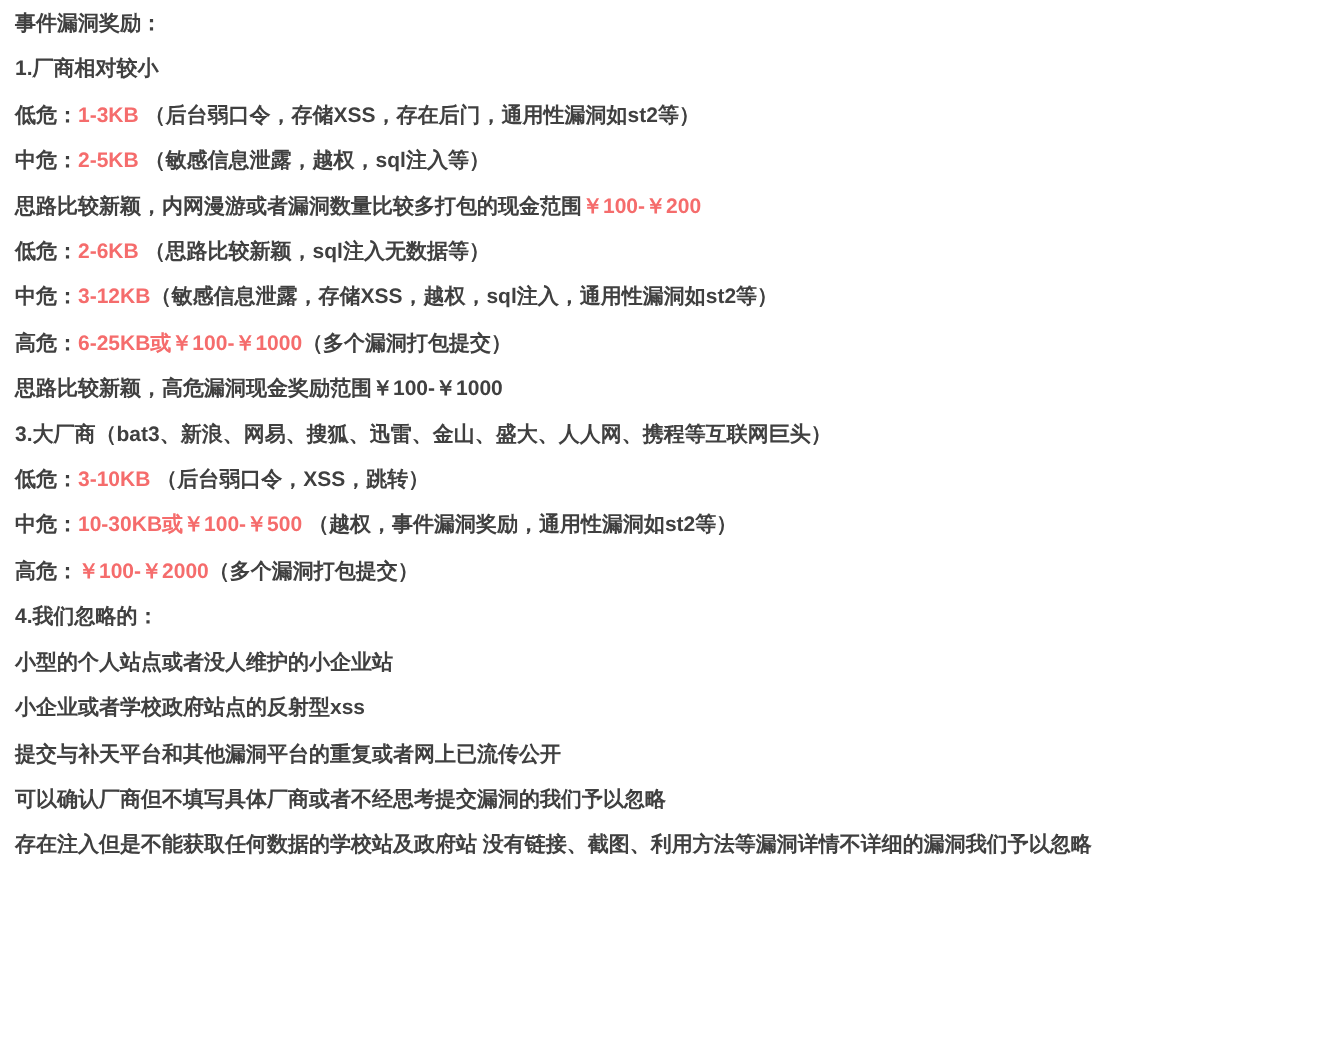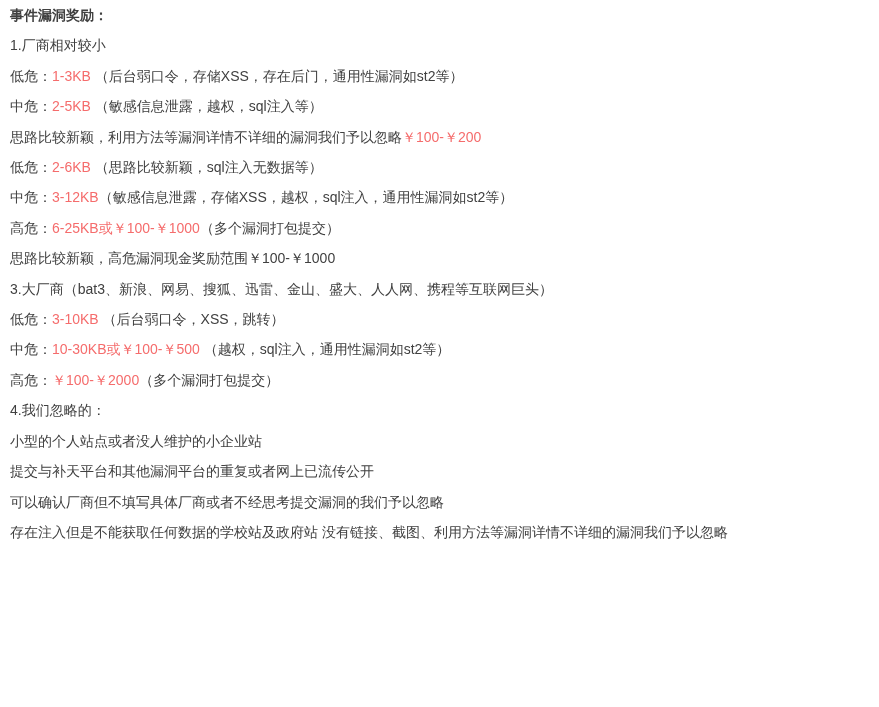--- a/index.html
+++ b/index.html
@@ -17,50 +17,52 @@
     width: 879px;
     padding: 0 24px 4px 10px;
     font-family: "Liberation Sans", sans-serif;
     font-size: 14px;
     color: var(--text-color, #404040);
   }
   .doc p {
     margin: 0;
     line-height: 30.4px;
     word-break: break-all;
+    font-weight: bold;
   }
   .doc p.title {
     font-weight: bold;
   }
   .hl {
     color: var(--accent-color, #f56c6c);
   }
 </style>
 </head>
 <body style="background: rgb(255, 255, 255);">
 
 <div class="doc">
 
   <p class="title">事件漏洞奖励：</p>
 
   <p>1.厂商相对较小</p>
   <p><span>低危：</span><span class="hl">1-3KB</span><span> （后台弱口令，存储XSS，存在后门，通用性漏洞如st2等）</span></p>
   <p><span>中危：</span><span class="hl">2-5KB</span><span> （敏感信息泄露，越权，sql注入等）</span></p>
-  <p><span>思路比较新颖，利用方法等漏洞详情不详细的漏洞我们予以忽略</span><span class="hl">￥100-￥200</span><span></span></p>
+  <p><span>思路比较新颖，内网漫游或者漏洞数量比较多打包的现金范围</span><span class="hl">￥100-￥200</span><span></span></p>
 
   <p><span>低危：</span><span class="hl">2-6KB</span><span> （思路比较新颖，sql注入无数据等）</span></p>
   <p><span>中危：</span><span class="hl">3-12KB</span><span>（敏感信息泄露，存储XSS，越权，sql注入，通用性漏洞如st2等）</span></p>
   <p><span>高危：</span><span class="hl">6-25KB或￥100-￥1000</span><span>（多个漏洞打包提交）</span></p>
   <p><span>思路比较新颖，高危漏洞现金奖励范围￥100-￥1000</span><span class="hl"></span><span></span></p>
 
   <p>3.大厂商（bat3、新浪、网易、搜狐、迅雷、金山、盛大、人人网、携程等互联网巨头）</p>
   <p><span>低危：</span><span class="hl">3-10KB</span><span> （后台弱口令，XSS，跳转）</span></p>
-  <p><span>中危：</span><span class="hl">10-30KB或￥100-￥500</span><span> （越权，sql注入，通用性漏洞如st2等）</span></p>
+  <p><span>中危：</span><span class="hl">10-30KB或￥100-￥500</span><span> （越权，事件漏洞奖励，通用性漏洞如st2等）</span></p>
   <p><span>高危：</span><span class="hl">￥100-￥2000</span><span>（多个漏洞打包提交）</span></p>
 
   <p>4.我们忽略的：</p>
   <p>小型的个人站点或者没人维护的小企业站</p>
+  <p>小企业或者学校政府站点的反射型xss</p>
   <p>提交与补天平台和其他漏洞平台的重复或者网上已流传公开</p>
   <p>可以确认厂商但不填写具体厂商或者不经思考提交漏洞的我们予以忽略</p>
   <p>存在注入但是不能获取任何数据的学校站及政府站 没有链接、截图、利用方法等漏洞详情不详细的漏洞我们予以忽略</p>
 
 
 </div>
 
 </body></html>

